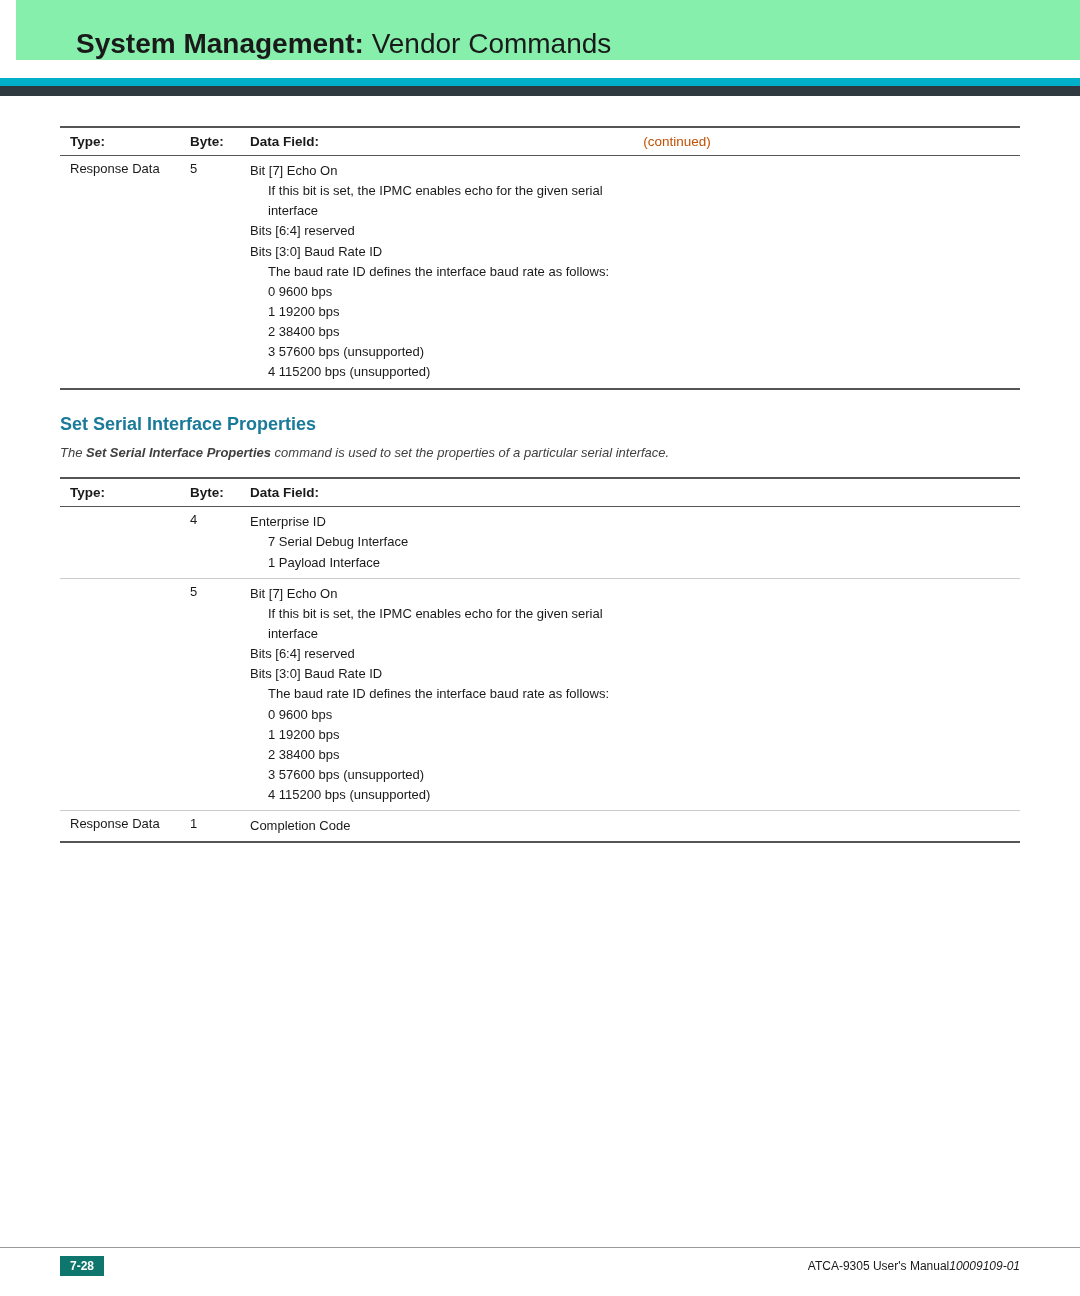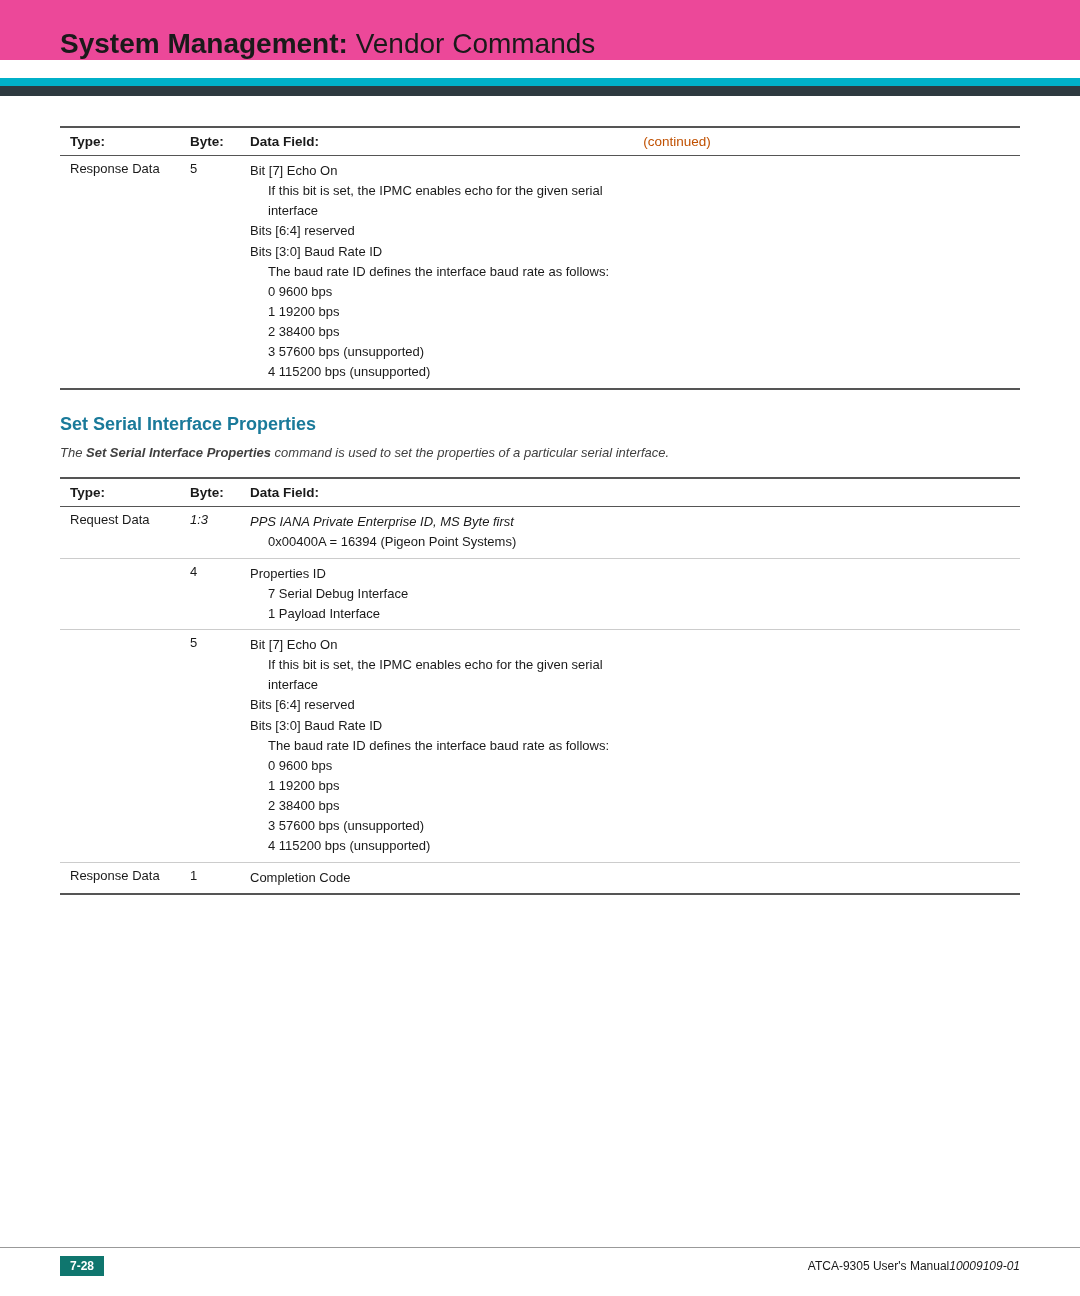--- a/index.html
+++ b/index.html
@@ -8,21 +8,22 @@
       font-size: 13px;
       background: #ffffff;
       color: #1a1a1a;
       width: 1080px;
       min-height: 1296px;
     }
 
     
     .header-area {
       padding: 28px 60px 0 60px;
-      background: #ec4899;
+      background: #86efac;
+      margin-left: 16px;
     }
     .page-title {
       font-size: 28px;
       font-weight: 400;
       color: #1a1a1a;
       margin-bottom: 0;
     }
     .page-title strong {
       font-weight: 900;
     }
@@ -203,33 +204,25 @@
 
   <table class="data-table">
     <thead>
       <tr>
         <th class="col-type">Type:</th>
         <th class="col-byte">Byte:</th>
         <th class="col-data">Data Field:</th>
       </tr>
     </thead>
     <tbody id="main-table-body">
-    <tr>
-          <td>Request Data</td>
-          <td style="font-style: italic;">1:3</td>
-          <td class="data-cell">
-            <p style="font-style: italic;">PPS IANA Private Enterprise ID, MS Byte first</p>
-            <p class="indent1">0x00400A = 16394 (Pigeon Point Systems)</p>
-          </td>
-        </tr>
         <tr>
           <td></td>
           <td>4</td>
           <td class="data-cell">
-            <p>Properties ID</p>
+            <p>Enterprise ID</p>
             <p class="indent1">7  Serial Debug Interface</p>
             <p class="indent1">1  Payload Interface</p>
           </td>
         </tr>
         <tr>
           <td></td>
           <td>5</td>
           <td class="data-cell">
             <p>Bit [7] Echo On</p>
             <p class="indent1">If this bit is set, the IPMC enables echo for the given serial</p>

